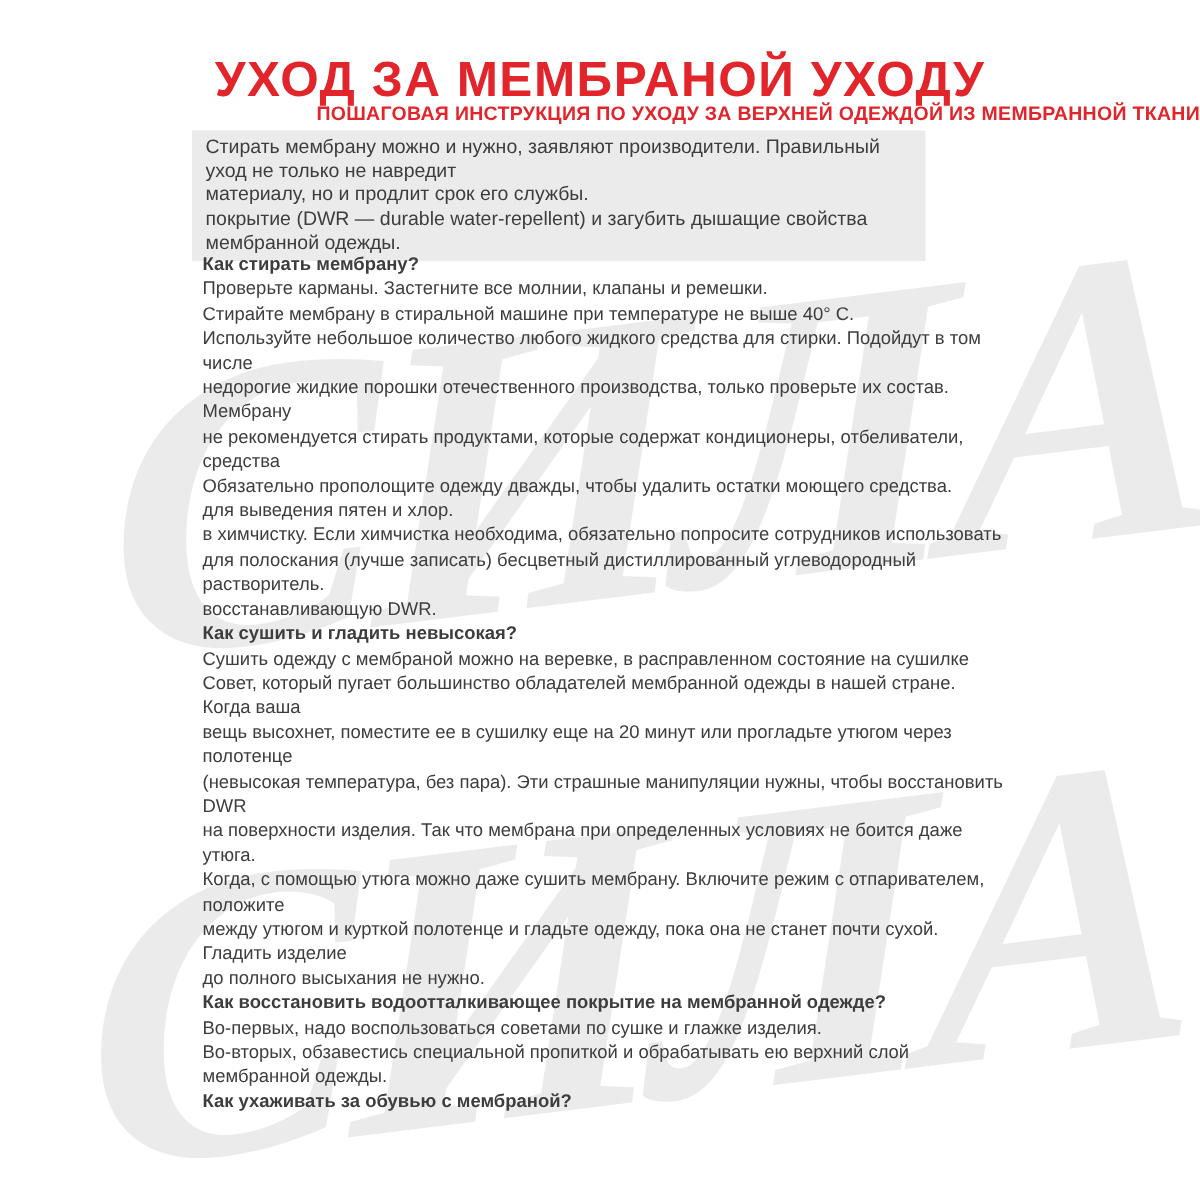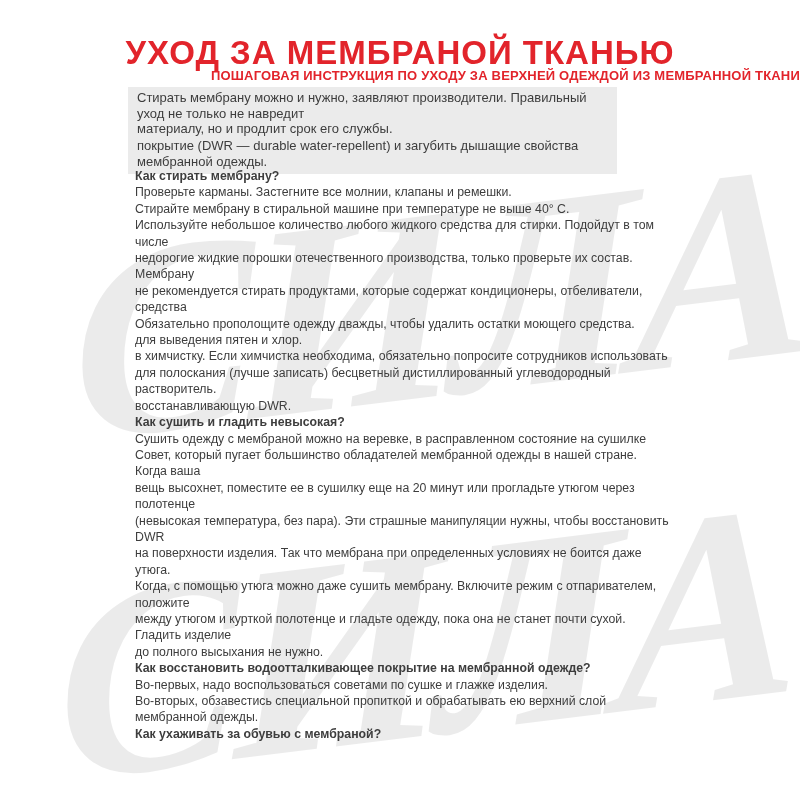--- a/index.html
+++ b/index.html
@@ -48,21 +48,21 @@
   }
   .section-heading{font-weight:bold;}
   .body-line{min-height:16.4px;}
 </style>
 </head>
 <body>
 
 <span class="watermark wm-1">СИЛА</span>
 <span class="watermark wm-2">СИЛА</span>
 
-<h1 class="page-title">УХОД ЗА МЕМБРАНОЙ ТКАНЬЮ</h1>
+<h1 class="page-title">УХОД ЗА МЕМБРАНОЙ УХОДУ</h1>
 <h2 class="page-subtitle">ПОШАГОВАЯ ИНСТРУКЦИЯ ПО УХОДУ ЗА ВЕРХНЕЙ ОДЕЖДОЙ ИЗ МЕМБРАННОЙ ТКАНИ</h2>
 
 <div class="intro-box">
     <div class="body-line">Стирать мембрану можно и нужно, заявляют производители. Правильный уход не только не навредит</div>
     <div class="body-line">материалу, но и продлит срок его службы.</div>
     <div class="body-line">покрытие (DWR — durable water-repellent) и загубить дышащие свойства мембранной одежды.</div>
   </div>
 
 <div class="article">
     <div>

